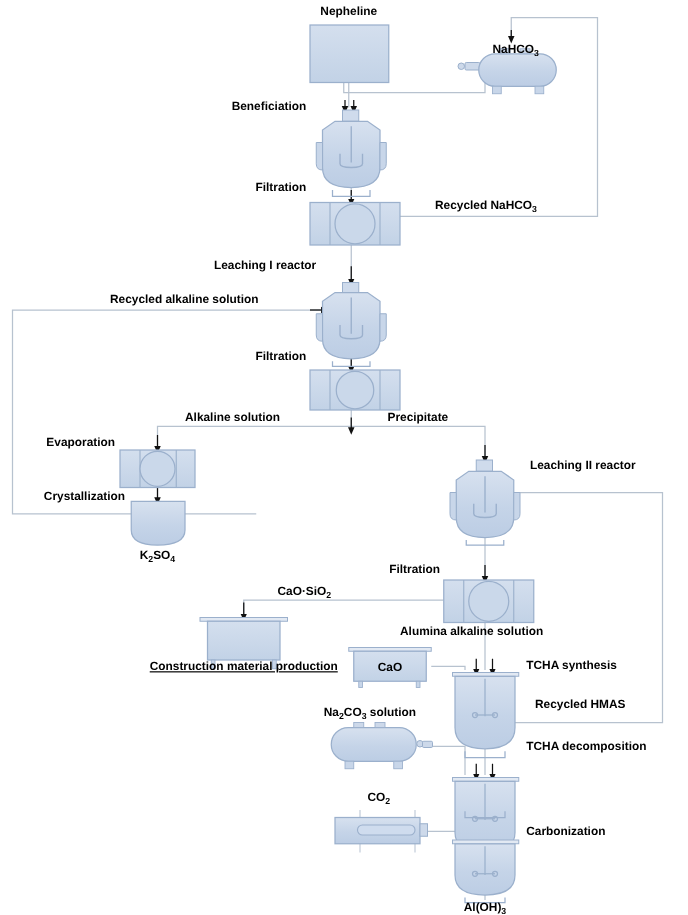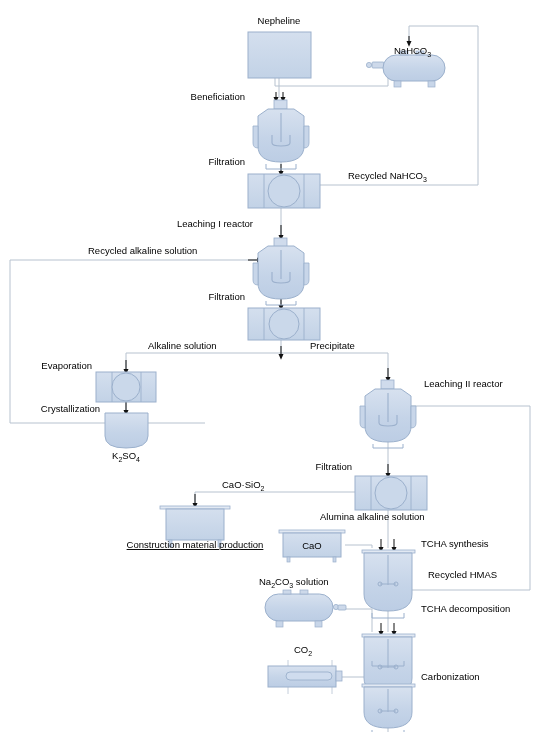--- a/index.html
+++ b/index.html
@@ -3,21 +3,21 @@
 <meta charset="utf-8">
 <style>
   html,body{margin:0;padding:0;background:#ffffff;}
   body{
     font-family:"Liberation Sans", sans-serif;
     width:550px;height:732px;
     position:relative;overflow:hidden;
     color:#000000;
   }
   #diagram-root{
-    position:absolute;left:0;top:12px;width:550px;height:644px;
+    position:absolute;left:0;top:0;width:550px;height:644px;font-weight:bold;
   }
   svg{display:block;}
   .lbl{
     font-family:"Liberation Sans", sans-serif;
     font-size:9.5px;
     fill:#000000;
   }
   .lbl-sub{font-size:7px;}
   .lbl-under{text-decoration:underline;}
 </style>

